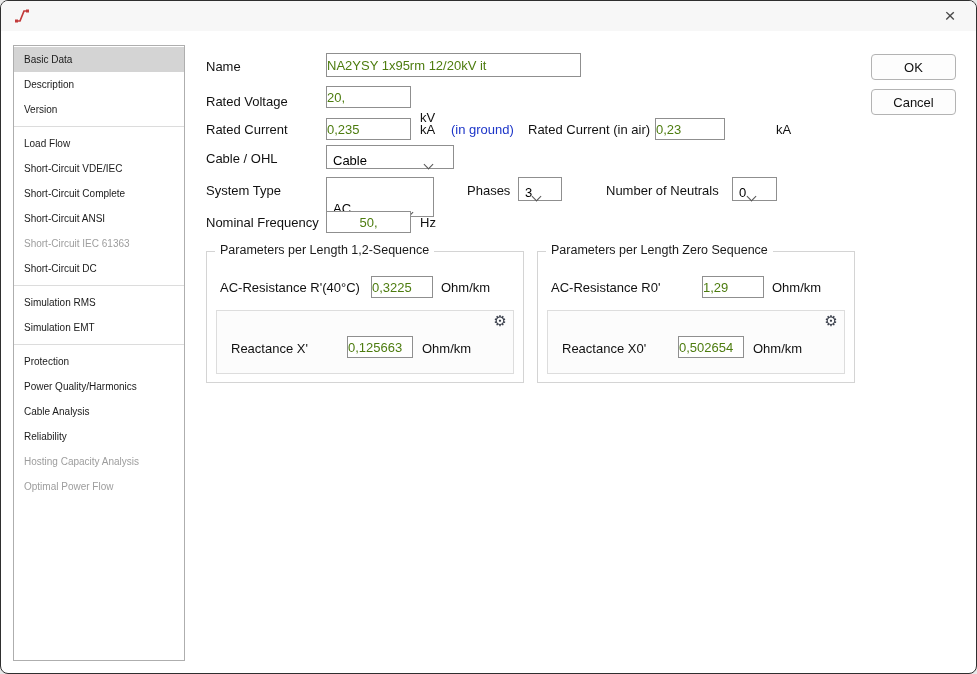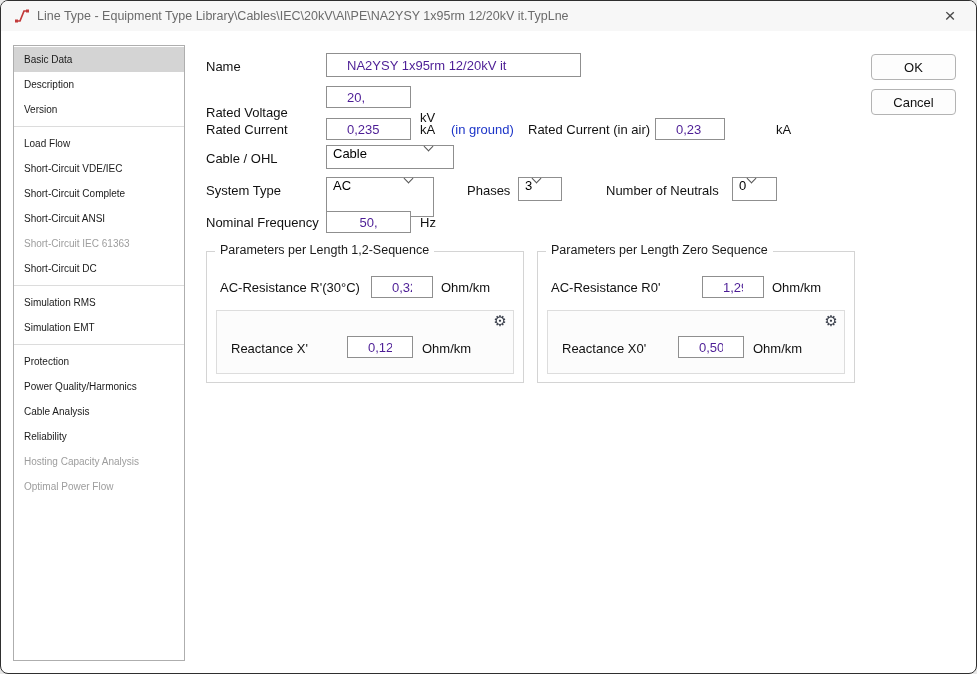--- a/index.html
+++ b/index.html
@@ -20,23 +20,23 @@
   .side-item { height:25px; line-height:25px; padding-left:10px; font-size:10px; color:#1a1a1a;
                white-space:nowrap; cursor:pointer; }
   .side-item.selected { background:#d4d4d4; }
   .side-item.disabled { color:#9d9d9d; cursor:default; }
   .side-div { border-top:1px solid #dcdcdc; margin:4px 0; }
   
   .lbl { position:absolute; font-size:13px; color:#111; white-space:nowrap; }
   .unit { position:absolute; font-size:13px; color:#111; white-space:nowrap; }
   .hint { position:absolute; font-size:13px; color:#1c35c8; white-space:nowrap; }
   .tin { position:absolute; box-sizing:border-box; border:1px solid #8f8f8f; background:#fff;
-         font-family:"Liberation Sans", sans-serif; font-size:13px; color:#4c1d95; padding:1px 20px; }
+         font-family:"Liberation Sans", sans-serif; font-size:13px; color:#4d7c0f; padding:1px 0; }
   .sel { position:absolute; box-sizing:border-box; border:1px solid #8f8f8f; background:#fff;
-         display:flex; align-items:flex-start; justify-content:space-between; padding:0 21px 0 6px;
+         display:flex; align-items:flex-end; justify-content:space-between; padding:0 21px 0 6px;
          font-size:13px; color:#000; cursor:pointer; }
   .chev { width:6px; height:6px; border-right:1.4px solid #555; border-bottom:1.4px solid #555;
           transform:rotate(45deg); margin-top:-3px; flex:0 0 auto; }
   .btn { position:absolute; box-sizing:border-box; width:85px; height:26px;
          border:1px solid #b3b3b3; border-radius:4px; background:#fdfdfd;
          font-family:"Liberation Sans", sans-serif; font-size:13px; color:#111; cursor:pointer; }
   
   .grp { position:absolute; width:316px; height:130px; border:1px solid #d4d4d4; background:#fff; }
   .grp-legend { position:absolute; top:-9px; left:8px; background:#fff; padding:0 5px;
                 font-size:12.5px; color:#1a1a1a; white-space:nowrap; }
@@ -51,21 +51,20 @@
 <div class="win">
 
   <div class="titlebar">
     <span class="title-icon">
       <svg width="16" height="16" viewBox="0 0 16 16">
         <path d="M2 13 L6 13 L10 3 L14 3" fill="none" stroke="#c23a3a" stroke-width="1.7"></path>
         <rect x="1" y="11.5" width="3" height="3" fill="#c23a3a"></rect>
         <rect x="12" y="1.5" width="3" height="3" fill="#c23a3a"></rect>
       </svg>
     </span>
-    <span class="title-text">Line Type - Equipment Type Library\Cables\IEC\20kV\Al\PE\NA2YSY 1x95rm 12/20kV it.TypLne</span>
     <span class="close-btn">×</span>
   </div>
 
   <div class="sidebar">
     <div class="side-item selected">Basic Data</div>
     <div class="side-item">Description</div>
     <div class="side-item">Version</div>
     <div class="side-div"></div>
     <div class="side-item">Load Flow</div>
     <div class="side-item">Short-Circuit VDE/IEC</div>
@@ -81,21 +80,21 @@
     <div class="side-item">Power Quality/Harmonics</div>
     <div class="side-item">Cable Analysis</div>
     <div class="side-item">Reliability</div>
     <div class="side-item disabled">Hosting Capacity Analysis</div>
     <div class="side-item disabled">Optimal Power Flow</div>
   </div>
 
   <span class="lbl" style="left:205px; top:58px;">Name</span>
   <input class="tin" style="left: 325px; top: 52px; width: 255px; height: 24px;" value="NA2YSY 1x95rm 12/20kV it">
 
-  <span class="lbl" style="left:205px; top:104px;">Rated Voltage</span>
+  <span class="lbl" style="left:205px; top:93px;">Rated Voltage</span>
   <input class="tin" style="left: 325px; top: 85px; width: 85px; height: 22px;" value="20,">
   <span class="unit" style="left:419px; top:89px;margin-top:20px;">kV</span>
 
   <span class="lbl" style="left:205px; top:121px;">Rated Current</span>
   <input class="tin" style="left: 325px; top: 117px; width: 85px; height: 22px;" value="0,235">
   <span class="unit" style="left:419px; top:121px;">kA</span>
   <span class="hint" style="left:450px; top:121px;">(in ground)</span>
   <span class="lbl" style="left:527px; top:121px;">Rated Current (in air)</span>
   <input class="tin" style="left: 654px; top: 117px; width: 70px; height: 22px;" value="0,23">
   <span class="unit" style="left:775px; top:121px;">kA</span>
@@ -121,21 +120,21 @@
     <span>0</span>
     <span class="chev"></span>
   </div>
 
   <span class="lbl" style="left:205px; top:214px;">Nominal Frequency</span>
   <input class="tin" style="left: 325px; top: 210px; width: 85px; height: 22px; text-align: center;" value="50,">
   <span class="unit" style="left:419px; top:214px;">Hz</span>
 
   <div class="grp" style="left:205px; top:250px;">
     <span class="grp-legend">Parameters per Length 1,2-Sequence</span>
-    <span class="lbl" style="left:13px; top:28px;">AC-Resistance R'(30°C)</span>
+    <span class="lbl" style="left:13px; top:28px;">AC-Resistance R'(40°C)</span>
     <input class="tin" style="left: 164px; top: 24px; width: 62px; height: 22px;" value="0,3225">
     <span class="unit" style="left:234px; top:28px;">Ohm/km</span>
     <div class="subpanel">
       <span class="gear">⚙</span>
       <span class="lbl" style="left:14px; top:30px;">Reactance X'</span>
       <input class="tin" style="left: 130px; top: 25px; width: 66px; height: 22px;" value="0,125663">
       <span class="unit" style="left:205px; top:30px;">Ohm/km</span>
     </div>
   </div>
 

